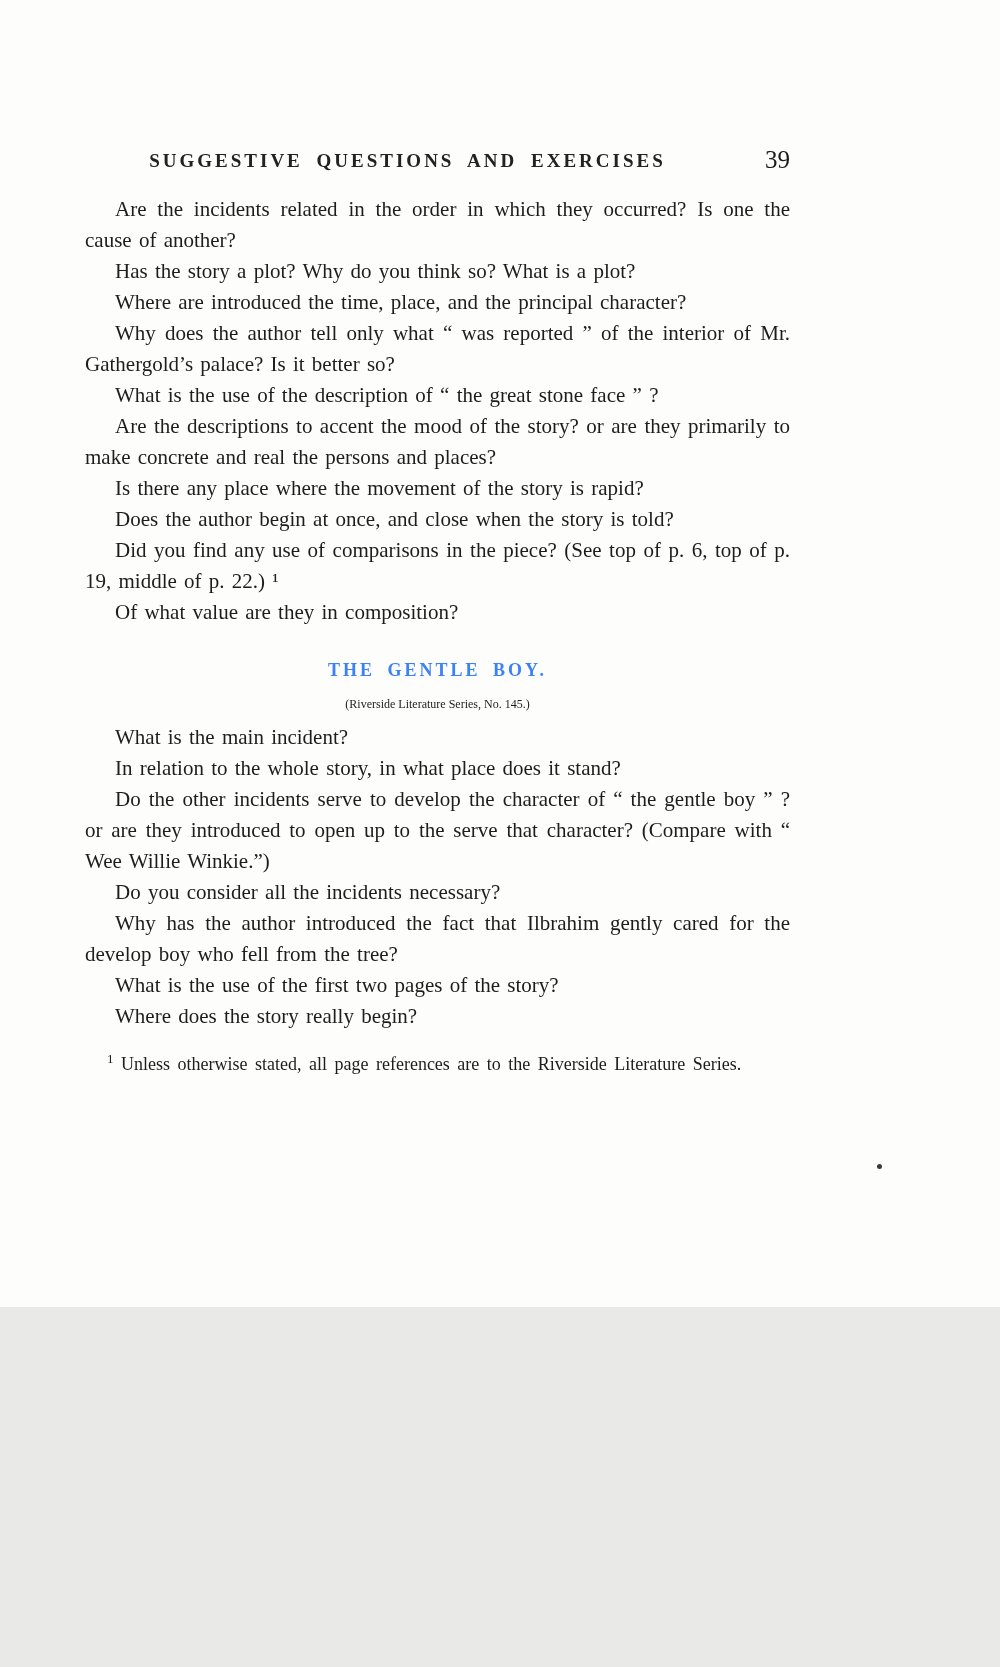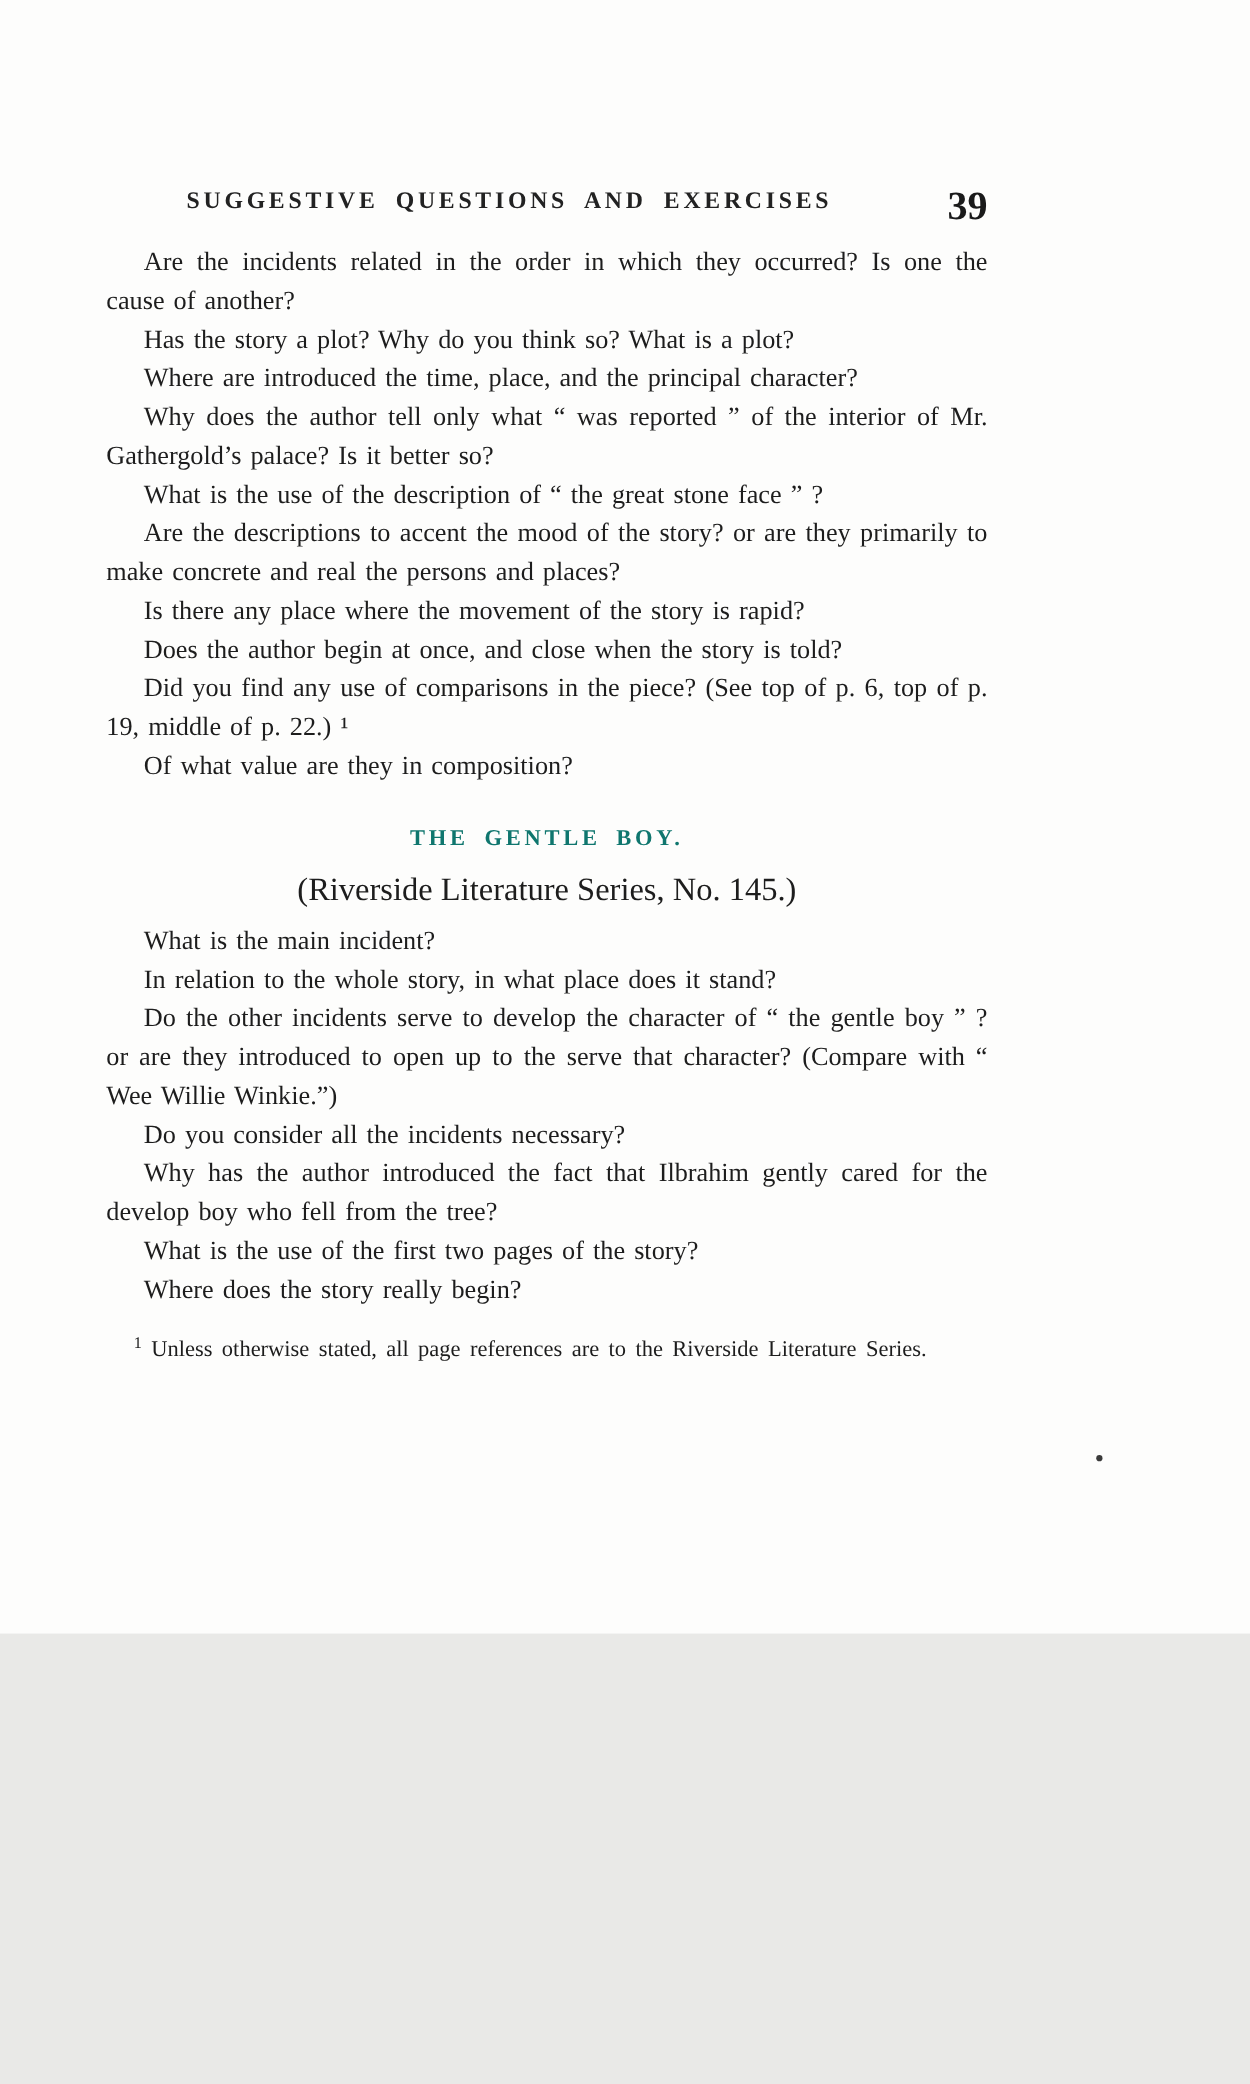--- a/index.html
+++ b/index.html
@@ -31,45 +31,45 @@
     font-size: 19px;
     font-weight: bold;
     letter-spacing: 3px;
     word-spacing: 6px;
     color: #222;
   }
   .page-number {
     position: absolute;
     right: 0;
     top: -4px;
-    font-size: 32px;
-    font-weight: bold;
+    font-size: 25px;
+    font-weight: normal;
     color: #1a1a1a;
   }
   .body-text p {
     margin: 0;
     font-size: 21px;
     line-height: 31px;
     text-align: justify;
     text-indent: 30px;
     word-spacing: 2px;
   }
   .section-title {
     margin: 32px 0 16px 0;
     text-align: center;
     font-size: 18px;
     font-weight: bold;
     letter-spacing: 3px;
     word-spacing: 5px;
-    color: #0f766e;
+    color: #3b82f6;
   }
   .section-subtitle {
     margin: 0 0 10px 0;
     text-align: center;
-    font-size: 26px;
+    font-size: 12px;
     text-indent: 0;
   }
   .footnote {
     margin-top: 14px;
     font-size: 18px;
     line-height: 25px;
     text-align: justify;
     text-indent: 22px;
     word-spacing: 3px;
   }

